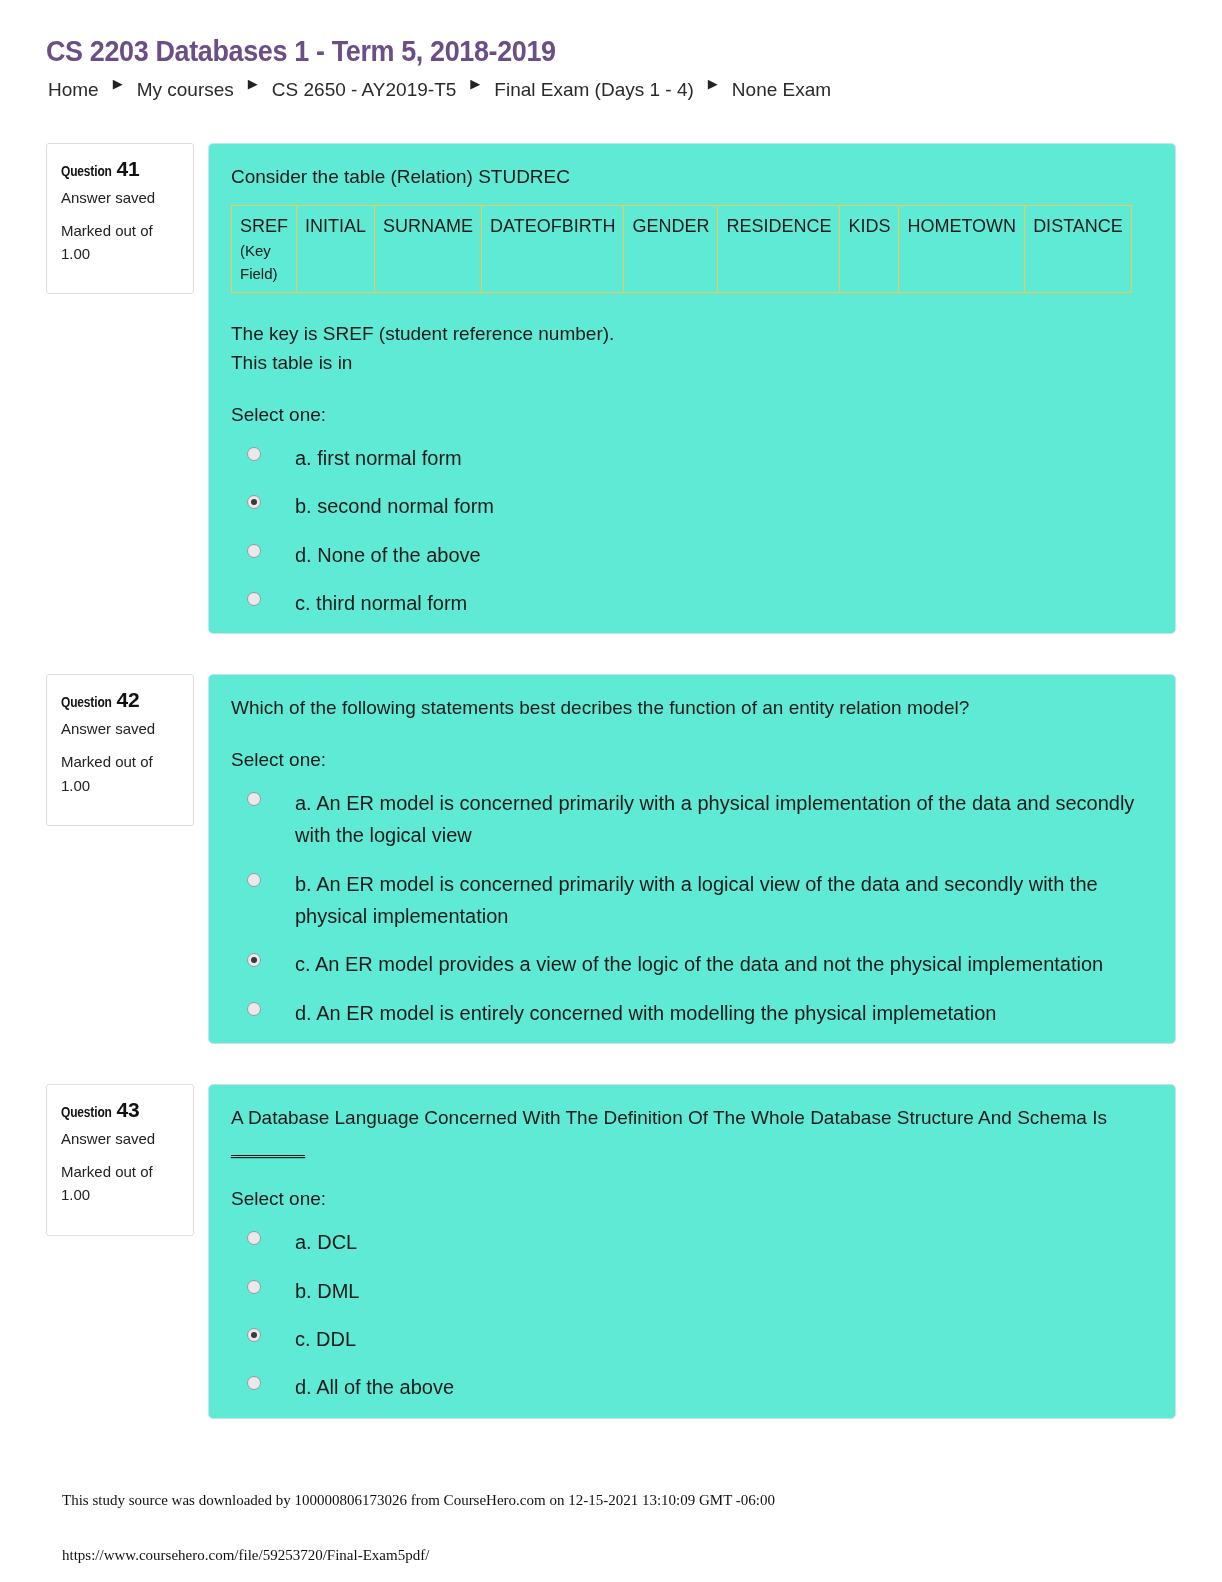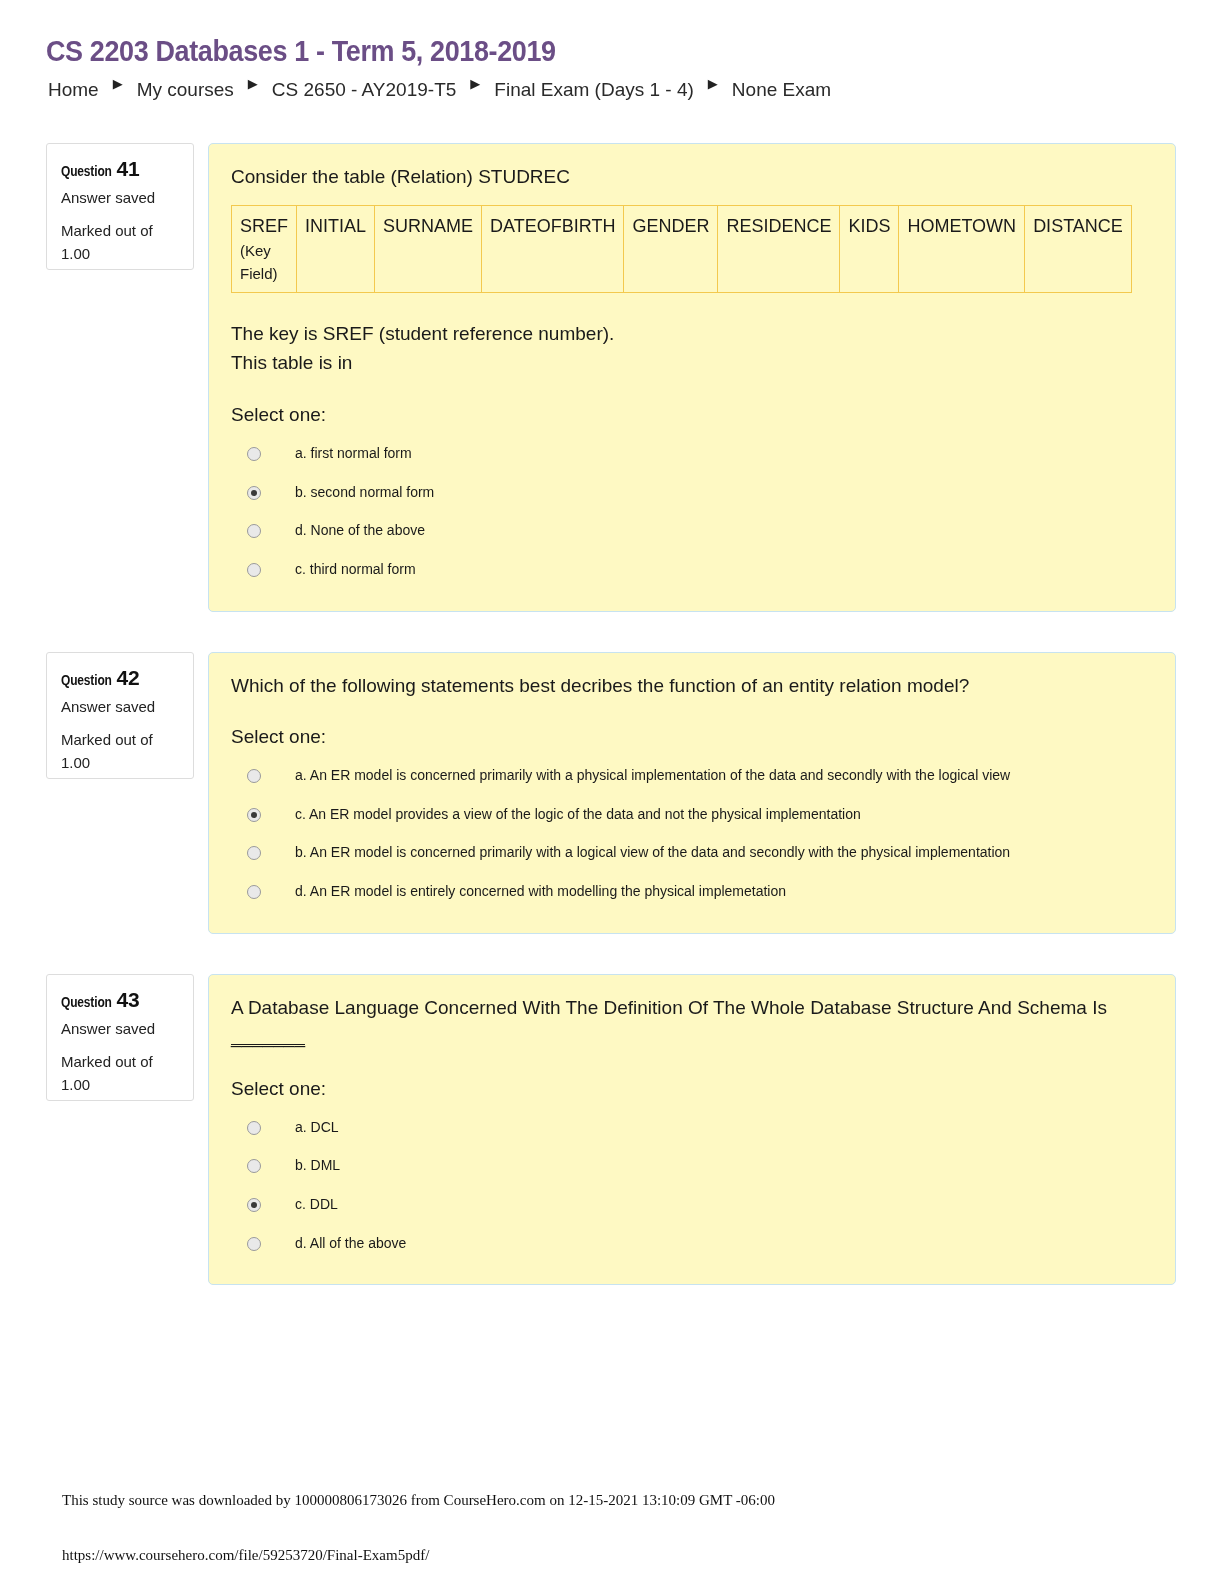--- a/index.html
+++ b/index.html
@@ -57,21 +57,21 @@
     align-items: flex-start;
     margin: 0 46px;
     gap: 14px;
   }
   .q-info {
     width: 148px;
     flex: 0 0 148px;
     border: 1px solid #dddddd;
     border-radius: 3px;
     background: #ffffff;
-    padding: 14px 14px 4px 14px;
+    padding: 14px 14px 28px 14px;
     box-sizing: border-box;
   }
   .q-info-title {
     font-size: 15px;
     font-weight: bold;
     color: #111;
     margin-bottom: 10px;
     line-height: 1;
     white-space: nowrap;
   }
@@ -95,22 +95,22 @@
   .q-info-marks {
     font-size: 15px;
     color: #222;
     line-height: 1.55;
   }
 
   .q-content {
     flex: 1;
     border: 1px solid #c7e3f0;
     border-radius: 5px;
-    background: #fef9c3;
-    padding: 18px 22px 22px 22px;
+    background: #5eead4;
+    padding: 18px 22px 6px 22px;
     box-sizing: border-box;
     position: relative;
   }
 
   .q-text {
     font-size: 19px;
     color: #1a1a1a;
     line-height: 1.55;
     margin: 0 0 4px 0;
   }
@@ -177,21 +177,21 @@
     content: "";
     position: absolute;
     left: 3px;
     top: 3px;
     width: 6px;
     height: 6px;
     border-radius: 50%;
     background: #3a3a3a;
   }
   .option-label {
-    font-size: 14px;
+    font-size: 20px;
     color: #1a1a1a;
     line-height: 1.62;
     margin-left: 34px;
     max-width: 880px;
   }
 
   
   .footer {
     position: absolute;
     left: 0;
@@ -318,26 +318,26 @@
     <p class="q-text">Which of the following statements best decribes the function of an entity relation model?</p>
 
     <div class="select-one">Select one:</div>
 
     <ul class="options">
       <li class="option-row">
         <span class="radio"></span>
         <span class="option-label">a. An ER model is concerned primarily with a physical implementation of the data and secondly with the logical view</span>
       </li>
       <li class="option-row">
+        <span class="radio"></span>
+        <span class="option-label">b. An ER model is concerned primarily with a logical view of the data and secondly with the physical implementation</span>
+      </li>
+      <li class="option-row">
         <span class="radio checked"></span>
         <span class="option-label">c. An ER model provides a view of the logic of the data and not the physical implementation</span>
-      </li>
-      <li class="option-row">
-        <span class="radio"></span>
-        <span class="option-label">b. An ER model is concerned primarily with a logical view of the data and secondly with the physical implementation</span>
       </li>
       <li class="option-row">
         <span class="radio"></span>
         <span class="option-label">d. An ER model is entirely concerned with modelling the physical implemetation</span>
       </li>
     </ul>
   </section>
 </div>
 
 <div class="spacer-40"></div>

